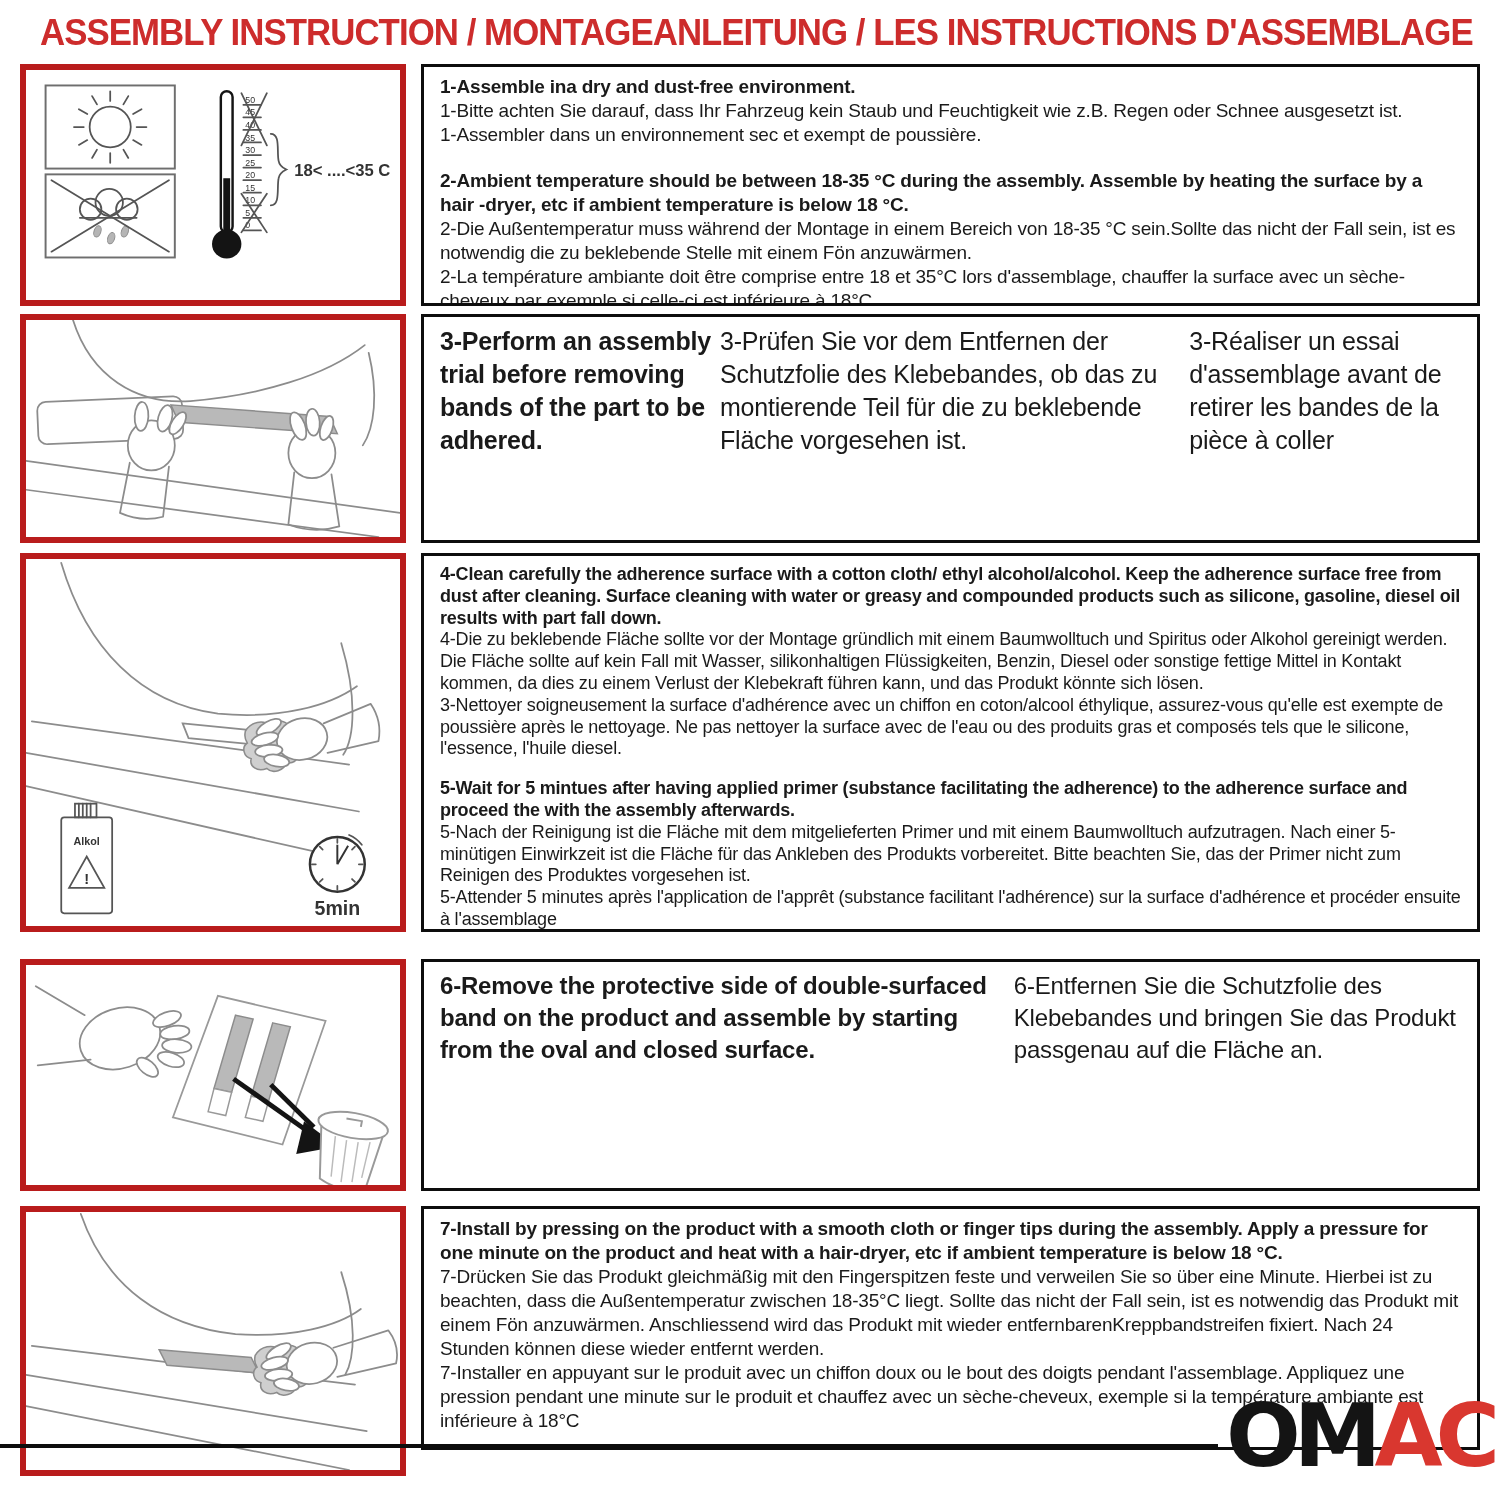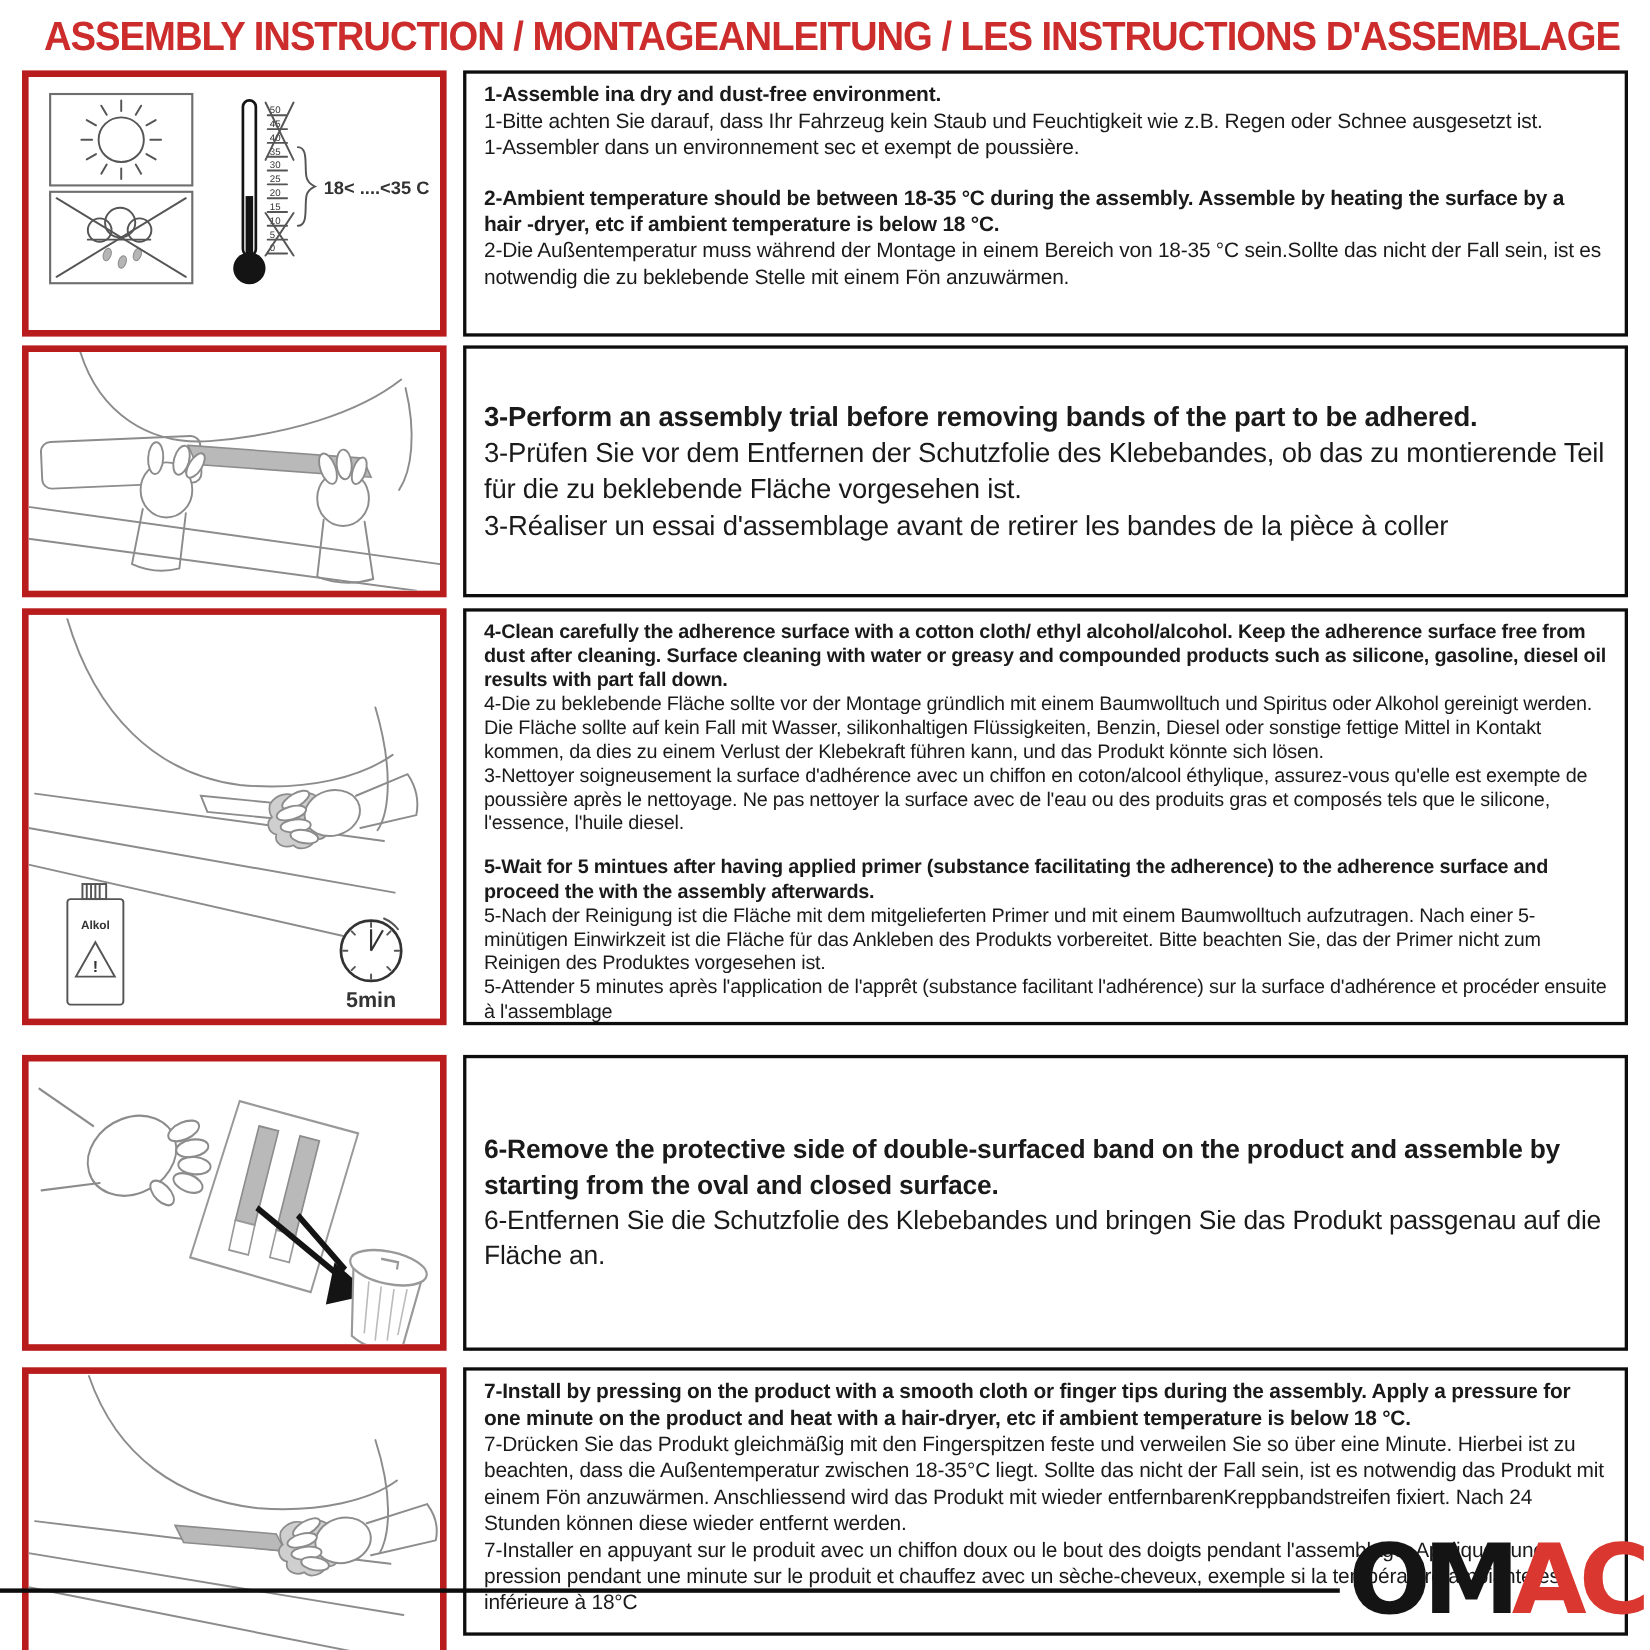--- a/index.html
+++ b/index.html
@@ -26,31 +26,31 @@
   .illu{
     flex:0 0 386px;border:6px solid #b91c1c;background:#fff;overflow:hidden;
   }
   .illu svg{display:block;width:100%;height:100%;}
   .tbox{
     flex:1;border:3px solid #0d0d0d;background:#fff;padding:8px 16px;overflow:hidden;
   }
   .r1{margin-bottom:8px}   .r1 .illu,.r1 .tbox{height:242px}
   .r2{margin-bottom:10px}  .r2 .illu,.r2 .tbox{height:229px}
   .r3{margin-bottom:27px}  .r3 .illu,.r3 .tbox{height:379px}
-  .r4{margin-bottom:15px}  .r4 .illu,.r4 .tbox{height:269px}
+  .r4{margin-bottom:15px}  .r4 .illu,.r4 .tbox{height:232px}
   .r5 .illu{height:270px}  .r5 .tbox{height:244px}
   .tbox p{margin:0;letter-spacing:-0.2px;}
   .small p{font-size:19px;line-height:24px;}
   .r3 p{font-size:18px;line-height:21.8px;}
   .big p{font-size:25px;line-height:33px;}
   .r4 p{font-size:24px;line-height:32px;}
   p.bold{font-weight:bold;}
   .gap{height:22px;}
   .r3 .gap{height:18px;}
-  .vcenter{display:flex;flex-direction:column;justify-content:center;}
+  .vcenter{display:flex;justify-content:center;}
   
   .ln{fill:none;stroke:#8c8c8c;stroke-width:1.8;stroke-linecap:round;}
   .ob{fill:none;stroke:#6e6e6e;stroke-width:2;}
   .dk{fill:none;stroke:#555;stroke-width:1.8;stroke-linecap:round;}
   .strip{fill:var(--strip_gray);stroke:#8c8c8c;stroke-width:1.5;}
   .hand{fill:#ffffff;stroke:#8c8c8c;stroke-width:1.8;}
   .cloth{fill:#cfcfcf;stroke:#8c8c8c;stroke-width:1.6;}
   .blk{fill:#141414;stroke:none;}
   .tick-num{font-family:"Liberation Sans",sans-serif;font-size:9px;fill:#333;}
   .svg-label{font-family:"Liberation Sans",sans-serif;font-weight:bold;fill:#333;}
@@ -119,20 +119,21 @@
           <text class="svg-label" x="274" y="110" font-size="17">18&lt; ....&lt;35 C</text>
         </svg>
       </div>
       <div class="tbox small">
         <p class="bold">1-Assemble ina dry and dust-free environment.</p>
         <p>1-Bitte achten Sie darauf, dass Ihr Fahrzeug kein Staub und Feuchtigkeit wie z.B. Regen oder Schnee ausgesetzt ist.</p>
         <p>1-Assembler dans un environnement sec et exempt de poussière.</p>
         <div class="gap"></div>
         <p class="bold">2-Ambient temperature should be between 18-35 °C  during the assembly. Assemble by heating the surface by a hair -dryer, etc if ambient temperature is below 18 °C.</p>
         <p>2-Die Außentemperatur muss während der Montage in einem Bereich von 18-35 °C  sein.Sollte das nicht der Fall sein, ist es notwendig die zu beklebende Stelle mit einem Fön anzuwärmen.</p>
+        <p>2-La température ambiante doit être comprise entre 18 et 35°C lors d'assemblage, chauffer la surface avec un sèche-cheveux par exemple si celle-ci est inférieure à 18°C.</p>
       </div>
     </div>
 
     <div class="row r2">
       <div class="illu">
         <svg viewBox="0 0 382 225" preserveAspectRatio="none">
           <g>
             <path class="ln" d="M48,0 C66,58 112,88 168,84 C240,78 306,58 346,26"></path>
             <path class="ln" d="M350,34 C360,76 356,112 344,130"></path>
             <rect class="ln" x="12" y="82" width="148" height="44" rx="9" transform="rotate(-2.5 86 104)"></rect>

